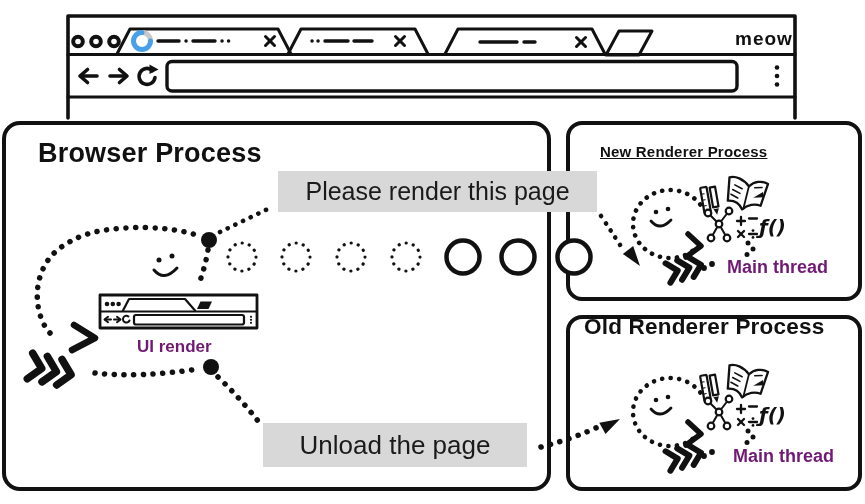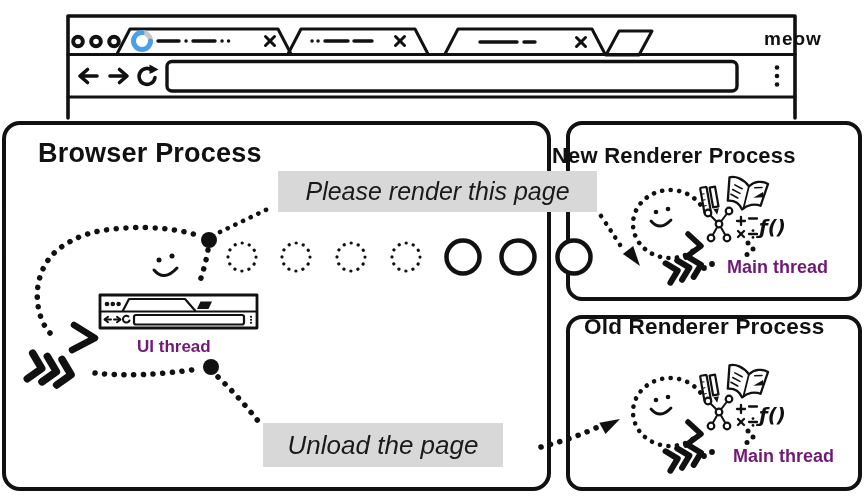--- a/index.html
+++ b/index.html
@@ -1,21 +1,21 @@
 <!DOCTYPE html>
 <html><head>
 <meta charset="utf-8">
 <style>
   html,body{margin:0;padding:0;background:#ffffff;}
   #canvas{position:relative;width:865px;height:504px;background:#fff;overflow:hidden;
           font-family:"Liberation Sans",sans-serif;color:#111;}
   .abs{position:absolute;}
   .ttl{font-weight:700;color:#111;white-space:nowrap;letter-spacing:.2px;}
   .msg{background:#d8d8d8;color:#1a1a1a;text-align:center;white-space:nowrap;
-       font-weight:400;font-style:italic;}
+       font-weight:400;}
   .thread{font-weight:600;color:#701a75;white-space:nowrap;}
   svg{position:absolute;left:0;top:0;}
   .ink{stroke:#111;fill:none;stroke-linecap:round;stroke-linejoin:round;}
   .blk{fill:#111;stroke:none;}
   .wht{fill:#fff;}
   .dotL{stroke:#111;fill:none;stroke-width:5.5;stroke-linecap:round;stroke-dasharray:0.1 9.6;}
   .dotM{stroke:#111;fill:none;stroke-width:4.6;stroke-linecap:round;stroke-dasharray:0.1 8.4;}
   .dotC{stroke:#111;fill:none;stroke-width:3.2;stroke-linecap:round;stroke-dasharray:0.1 7.2;}
 </style>
 </head>
@@ -237,31 +237,31 @@
 
   <g>
     <use href="#renderer-cluster"></use>
   </g>
   <g transform="translate(0,188)">
     <use href="#renderer-cluster"></use>
   </g>
 </svg>
 
 
-<div class="abs" style="left:764px;top:28px;font-size:19px;font-weight:700;letter-spacing:1px;">meow</div>
+<div class="abs" style="left:735px;top:28px;font-size:19px;font-weight:700;letter-spacing:1px;">meow</div>
 
 <div class="abs ttl" style="left:38px;top:138px;font-size:27px;">Browser Process</div>
 
-<div class="abs ttl" style="left:552px;top:143px;font-size:22px;">New Renderer Process</div>
+<div class="abs ttl" style="left:600px;top:143px;font-size:15px;text-decoration:underline;">New Renderer Process</div>
 
 <div class="abs ttl" style="left:584px;top:314px;font-size:22.5px;">Old Renderer Process</div>
 
 <div class="abs msg" style="left:278px;top:171px;width:319px;height:41px;line-height:41px;font-size:25px;">Please render this page</div>
 
-<div class="abs msg" style="left:263px;top:423px;width:240px;height:44px;line-height:44px;font-size:26px;">Unload the page</div>
-
-<div class="abs thread" style="left:137px;top:337px;font-size:17px;">UI thread</div>
+<div class="abs msg" style="left:263px;top:423px;width:264px;height:44px;line-height:44px;font-size:26px;">Unload the page</div>
+
+<div class="abs thread" style="left:137px;top:337px;font-size:17px;">UI render</div>
 
 <div class="abs thread" style="left:727px;top:257px;font-size:18px;">Main thread</div>
 
 <div class="abs thread" style="left:733px;top:446px;font-size:18px;">Main thread</div>
 
 </div>
 
 </body></html>

